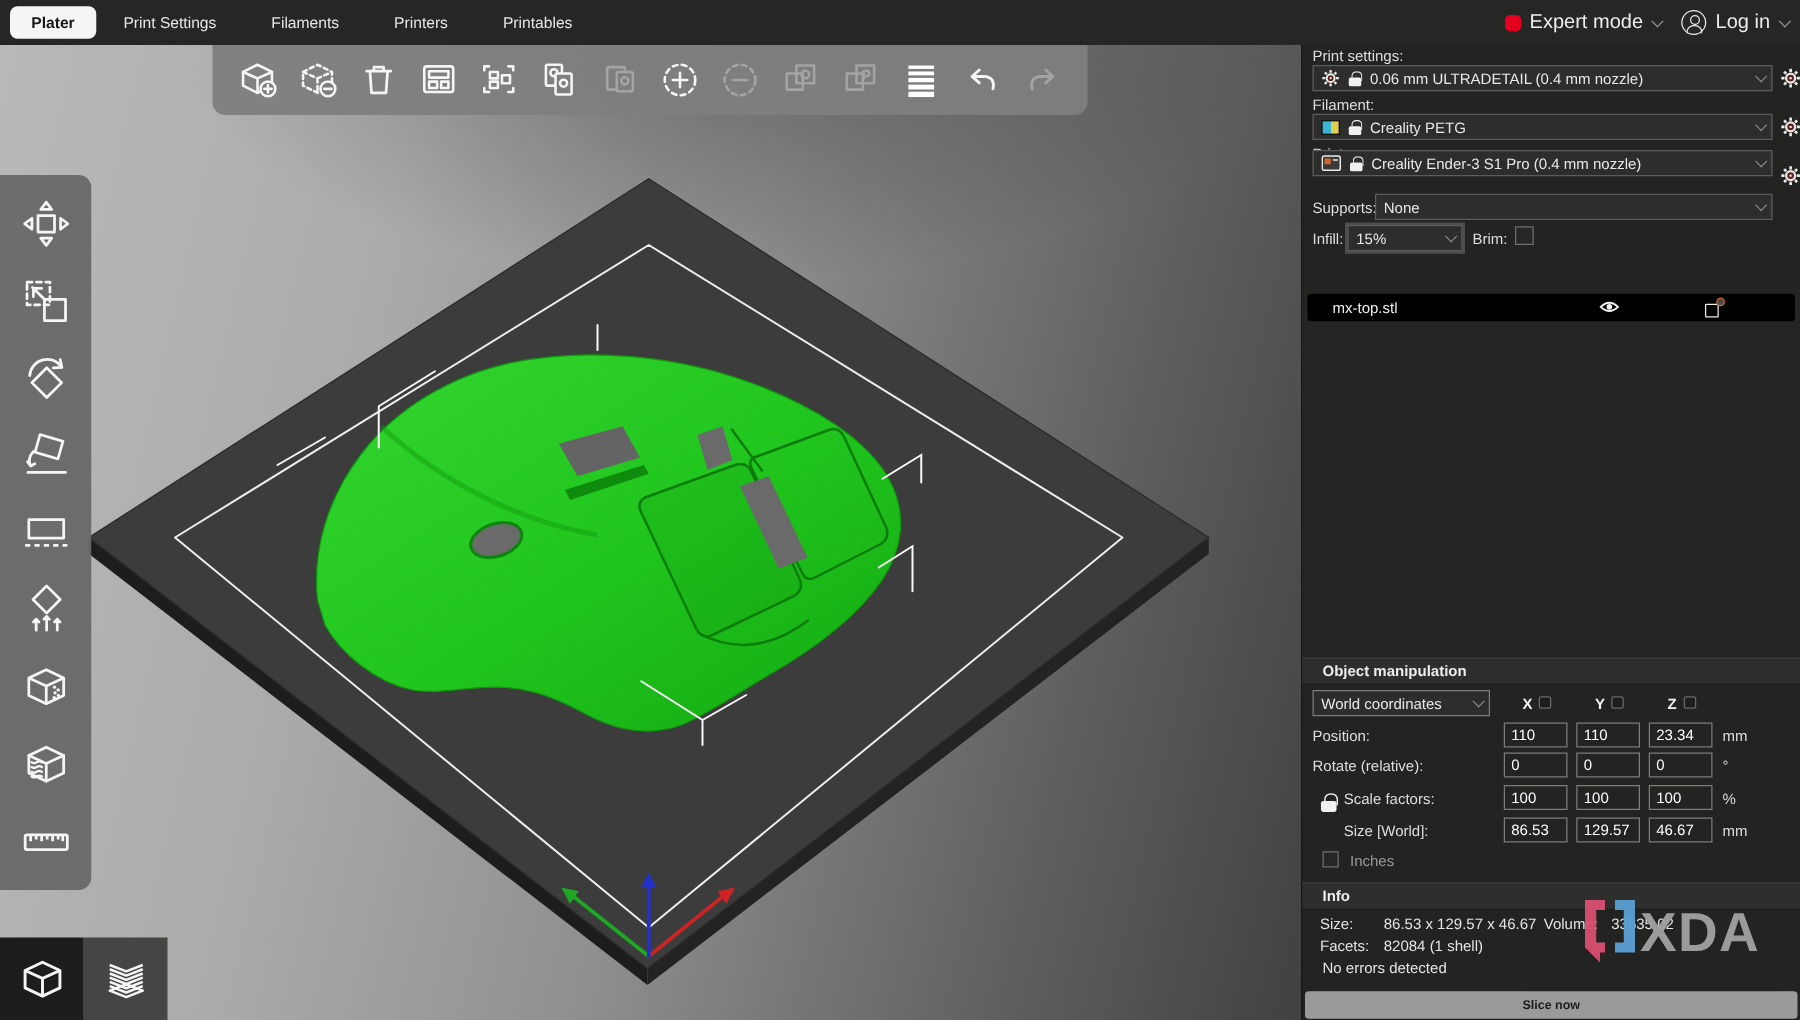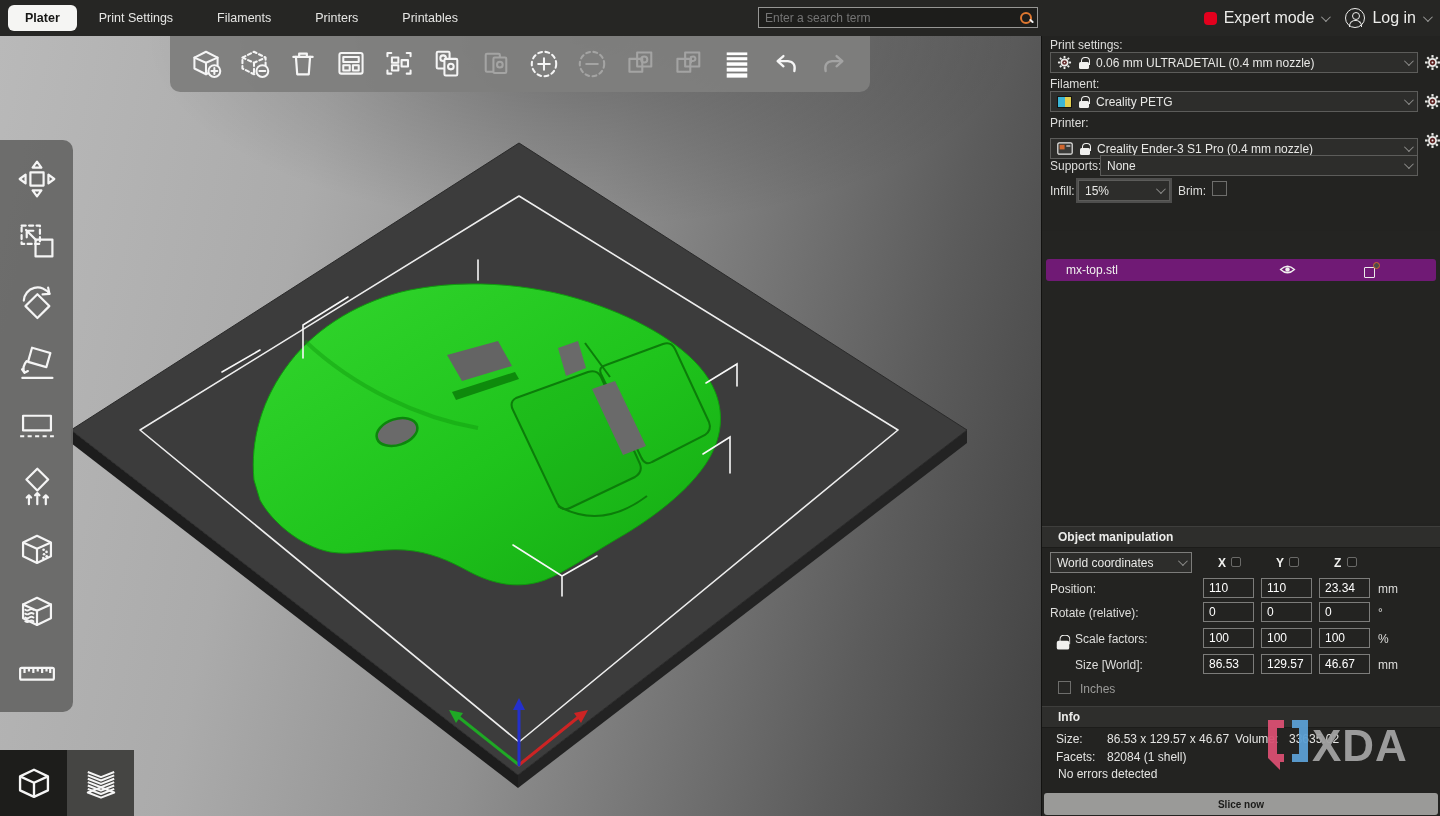--- a/index.html
+++ b/index.html
@@ -59,21 +59,21 @@
   .lock { position:relative; width:10px; height:12px; flex:none; }
   .lock::before { content:""; position:absolute; left:1.5px; top:0; width:7px; height:7px; border:1.6px solid #f0f0ee; border-bottom:none; border-radius:4px 4px 0 0; }
   .lock::after { content:""; position:absolute; left:0; bottom:0; width:10px; height:7px; background:#f0f0ee; border-radius:1.5px; }
   .swatch { width:15px; height:12px; flex:none; border:1px solid #141412; background:linear-gradient(to right,#3ab5d6 0 55%,#e2ce4e 55% 100%); }
   .checkbox { position:absolute; width:15px; height:15px; background:#262624; border:1px solid #6e6e6c; }
 
   .listhdr { position:absolute; left:0; top:171px; width:398px; height:23px; background:#2c2c2a; border-top:1px solid #454543; border-bottom:1px solid #1a1a18; }
   .listhdr .h { position:absolute; top:4px; font-weight:bold; color:#ececea; }
   .vline { position:absolute; top:3px; width:1px; height:16px; background:#4c4c4a; }
   .listarea { position:absolute; left:0; top:195px; width:398px; height:292px; background:#242422; }
-  .objrow { position:absolute; left:4px; top:4px; width:390px; height:22px; background:#701a75; border-radius:3px; display:flex; align-items:center;margin-top:24px; }
+  .objrow { position:absolute; left:4px; top:4px; width:390px; height:22px; background:#000000; border-radius:3px; display:flex; align-items:center; }
   .objrow .oname { margin-left:20px; color:#f0f0ee; }
   .eyeic { position:absolute; left:233px; top:3px; }
   .editic { position:absolute; left:318px; top:3px; width:16px; height:16px; }
   .editic .sq { position:absolute; left:0; bottom:0; width:11px; height:11px; border:1.4px solid #ececea; border-radius:1px; }
   .editic .dot { position:absolute; right:0; top:0; width:7px; height:7px; border:1.6px solid #d0662e; border-radius:50%; background:#4b4b49; }
 
   .panelhdr { position:absolute; left:0; width:398px; height:22px; background:#2e2e2c; border-top:1px solid #3e3e3c; border-bottom:1px solid #1c1c1a; display:flex; align-items:center; }
   .panelhdr span { margin-left:16px; font-weight:bold; color:#ececea; }
 
   .num { position:absolute; width:51px; height:20px; background:#232321; border:1px solid #7c7c7a; color:#fff; font-size:12px; font-family:inherit; padding:0 5px; outline:none; }
@@ -93,24 +93,20 @@
 
 <div class="app">
 
   <div class="topbar">
     <div class="tabs">
       <div class="tab active">Plater</div>
       <div class="tab">Print Settings</div>
       <div class="tab">Filaments</div>
       <div class="tab">Printers</div>
       <div class="tab">Printables</div>
-    </div>
-    <div class="searchwrap">
-      <input type="text" placeholder="Enter a search term" style="">
-      <span class="mag"></span>
     </div>
     <div class="tb-right">
       <span class="modedot"></span>
       <span class="tb-label">Expert mode</span>
       <span class="chev"></span>
       <span class="avatar"></span>
       <span class="tb-label">Log in</span>
       <span class="chev"></span>
     </div>
   </div>
@@ -418,21 +414,21 @@
             <line x1="3.1" y1="3.1" x2="4.7" y2="4.7"></line>
             <line x1="11.3" y1="11.3" x2="12.9" y2="12.9"></line>
             <line x1="3.1" y1="12.9" x2="4.7" y2="11.3"></line>
             <line x1="11.3" y1="4.7" x2="12.9" y2="3.1"></line>
           </g>
           <circle cx="8" cy="8" r="2.5" fill="#5e2222"></circle>
           <circle cx="8" cy="8" r="0.9" fill="#ececea"></circle>
         </svg></div>
 
     <div class="flabel" style="left:8px;top:80px">Printer:</div>
-    <div class="combo" style="left:8px;top:102px;width:368px">
+    <div class="combo" style="left:8px;top:84px;width:368px">
       <svg width="16" height="13" viewBox="0 0 16 13">
           <rect x="0.8" y="0.8" width="14.4" height="11.4" rx="1.5" fill="#3a3a38" stroke="#e8e8e6" stroke-width="1.2"></rect>
           <rect x="2.6" y="2.8" width="5" height="4.6" fill="#d0662e"></rect>
           <line x1="9.3" y1="4" x2="13.3" y2="4" stroke="#e8e8e6" stroke-width="1.2"></line>
         </svg>
       <span class="lock"></span>
       <span class="ctext">Creality Ender-3 S1 Pro (0.4 mm nozzle)</span>
       <span class="cchev"></span>
     </div>
     <div class="gearbtn" style="left:382px;top:96px"><svg width="17" height="17" viewBox="0 0 16 16">

